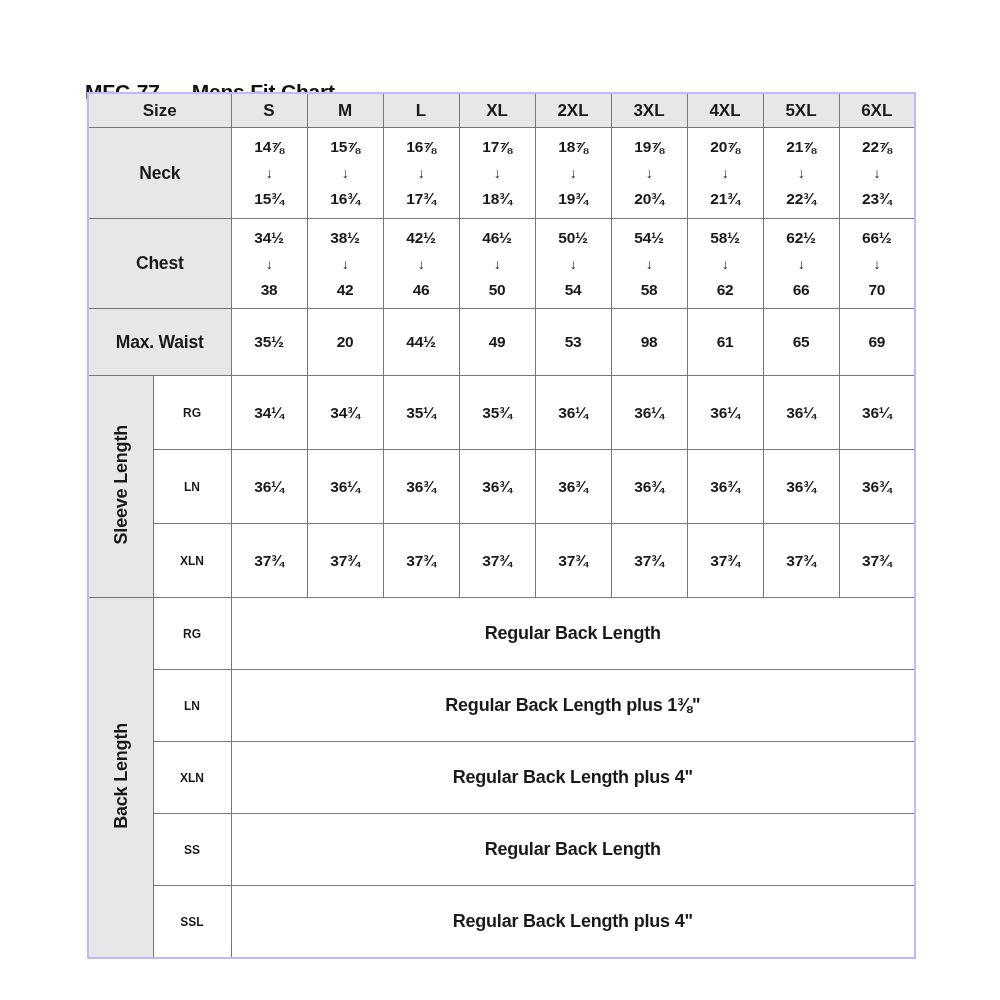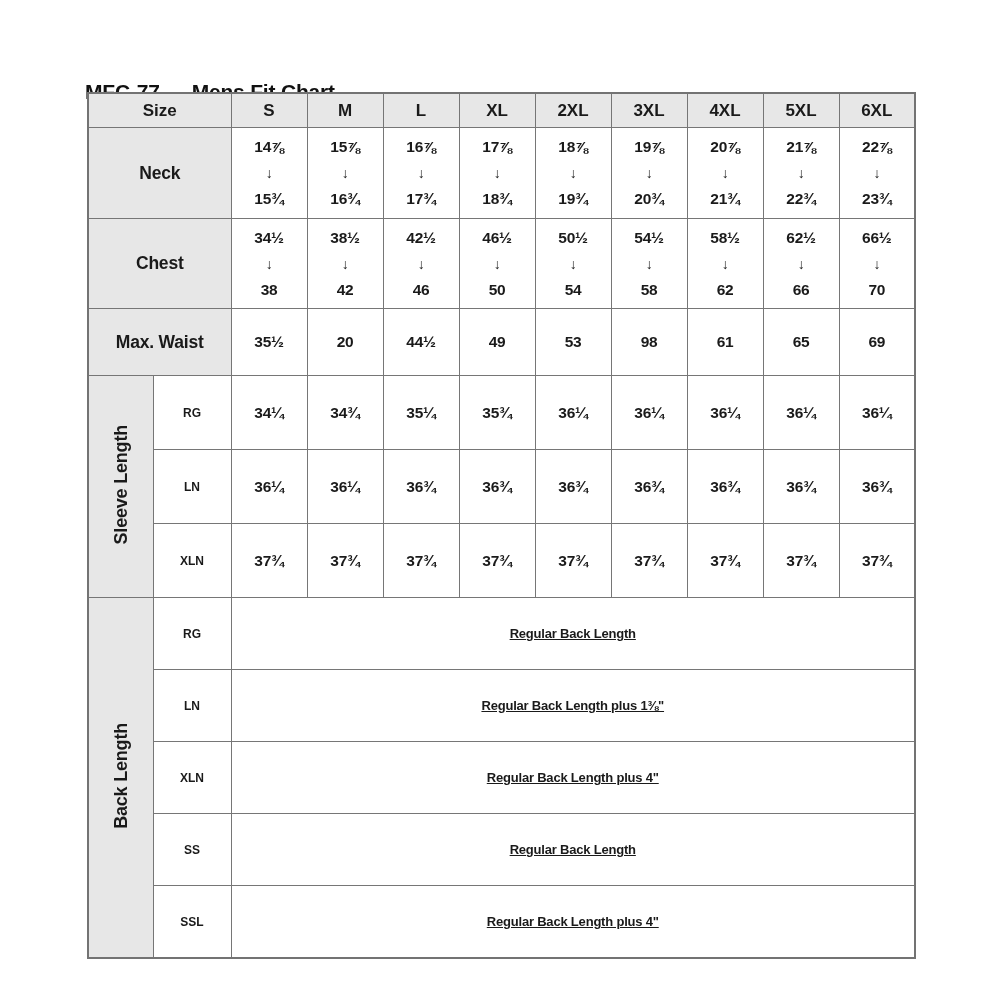--- a/index.html
+++ b/index.html
@@ -21,35 +21,35 @@
     letter-spacing: -0.2px;
     color: #111;
     margin-top: 35px;
   }
   table.fit {
     position: absolute;
     left: 87px;
     top: 92px;
     border-collapse: collapse;
     table-layout: fixed;
-    border: 2px solid #737373;
+    border: 2px solid #c4b5fd;
   }
   table.fit th, table.fit td {
     border: 1px solid #767676;
     text-align: center;
     vertical-align: middle;
     padding: 0;
     background: #ffffff;
   }
   .gray { background: #e7e7e7 !important; }
   .hdr  { font-size: 17px; font-weight: 700; }
   .lbl  { font-size: 17.5px; font-weight: 700; letter-spacing: -0.2px; margin-left: 6px; }
   .sub  { font-size: 12px; font-weight: 700; }
   .val  { font-size: 15.5px; font-weight: 700; letter-spacing: -0.3px; }
-  .note { font-size: 13px; font-weight: 700; letter-spacing: -0.2px; text-decoration: underline; }
+  .note { font-size: 18px; font-weight: 700; letter-spacing: -0.2px; }
   .range div { line-height: 26px; }
   .arrow { font-size: 14px; font-weight: 700; }
   .vlabel {
     writing-mode: vertical-rl;
     transform: rotate(180deg);
     font-size: 18px;
     font-weight: 700;
     letter-spacing: -0.2px;
     display: inline-block;
     line-height: 1;

